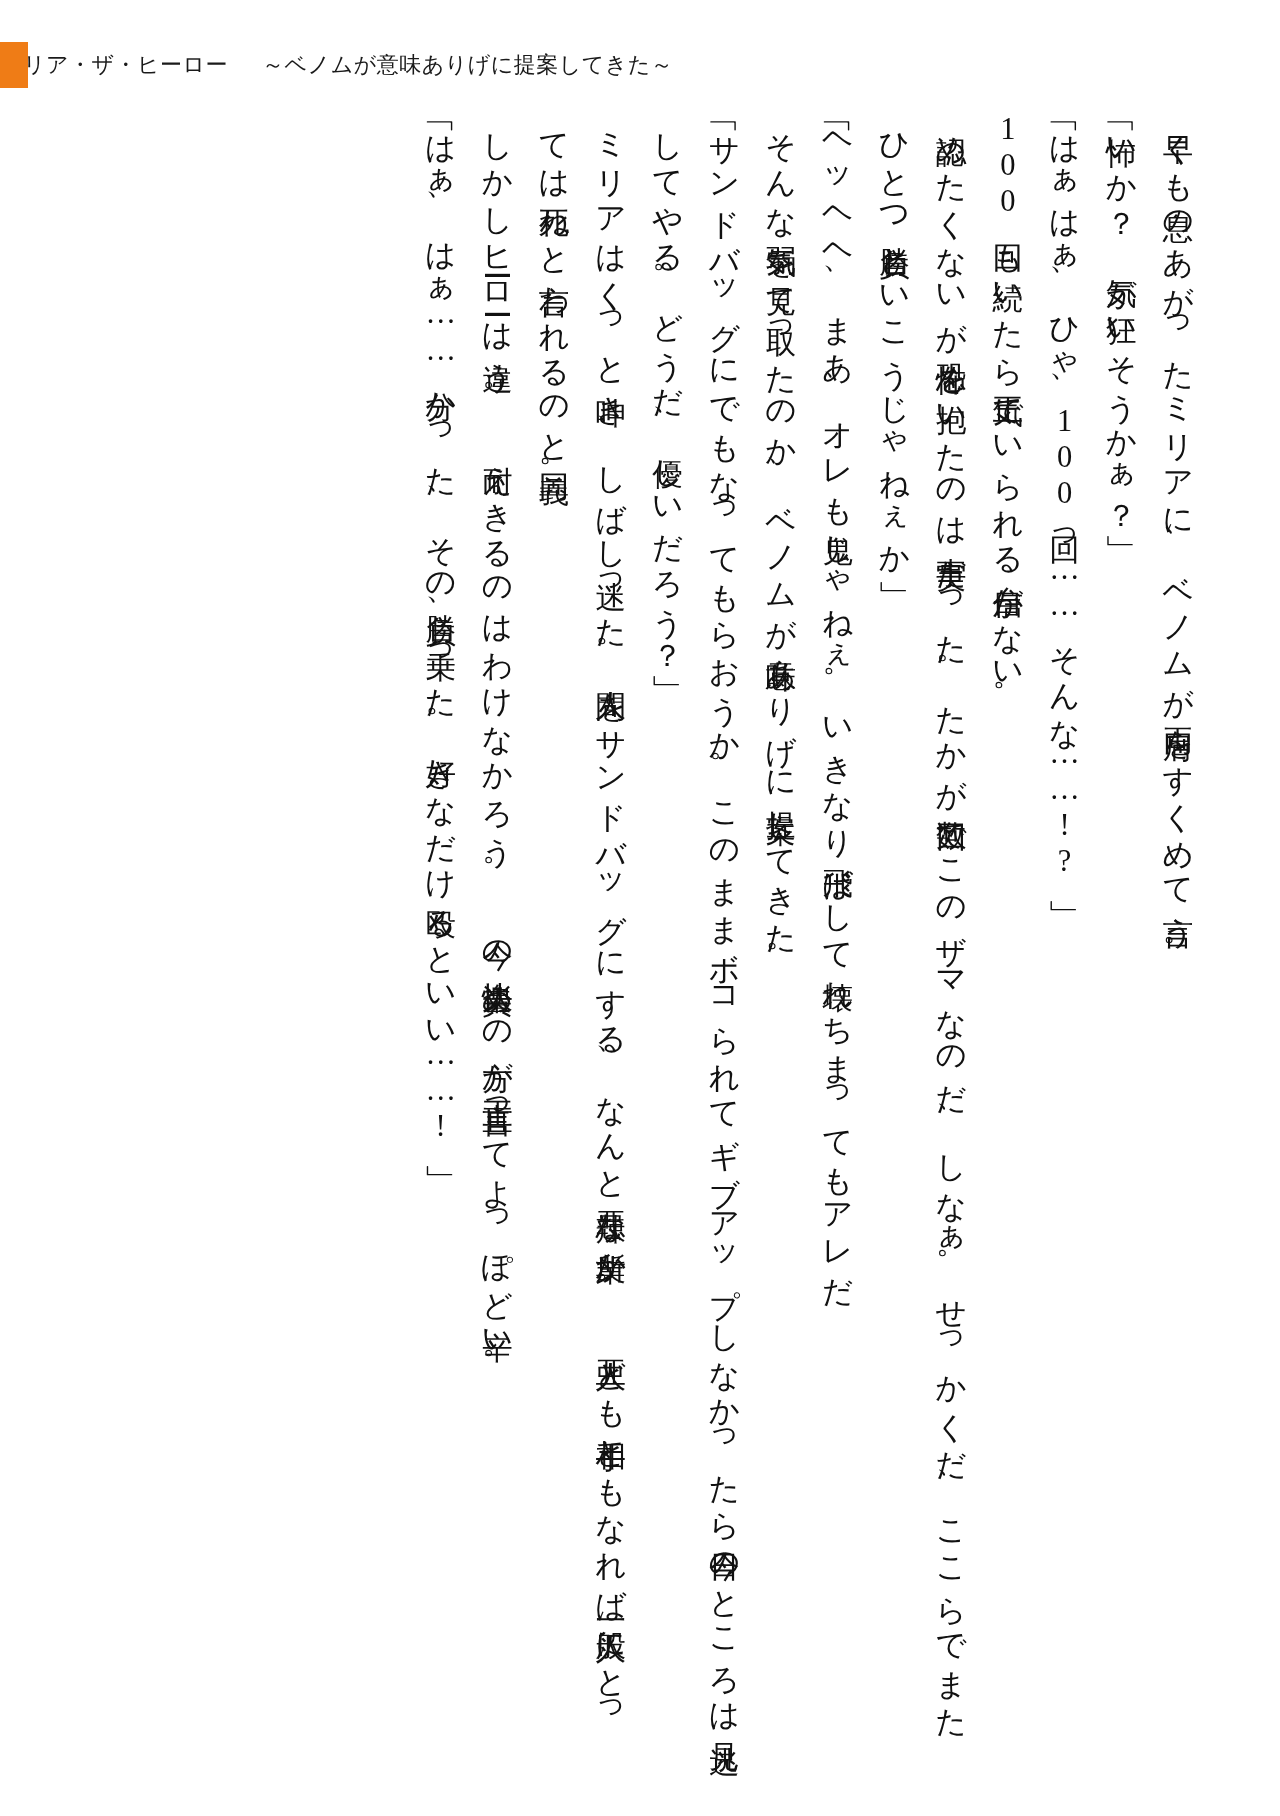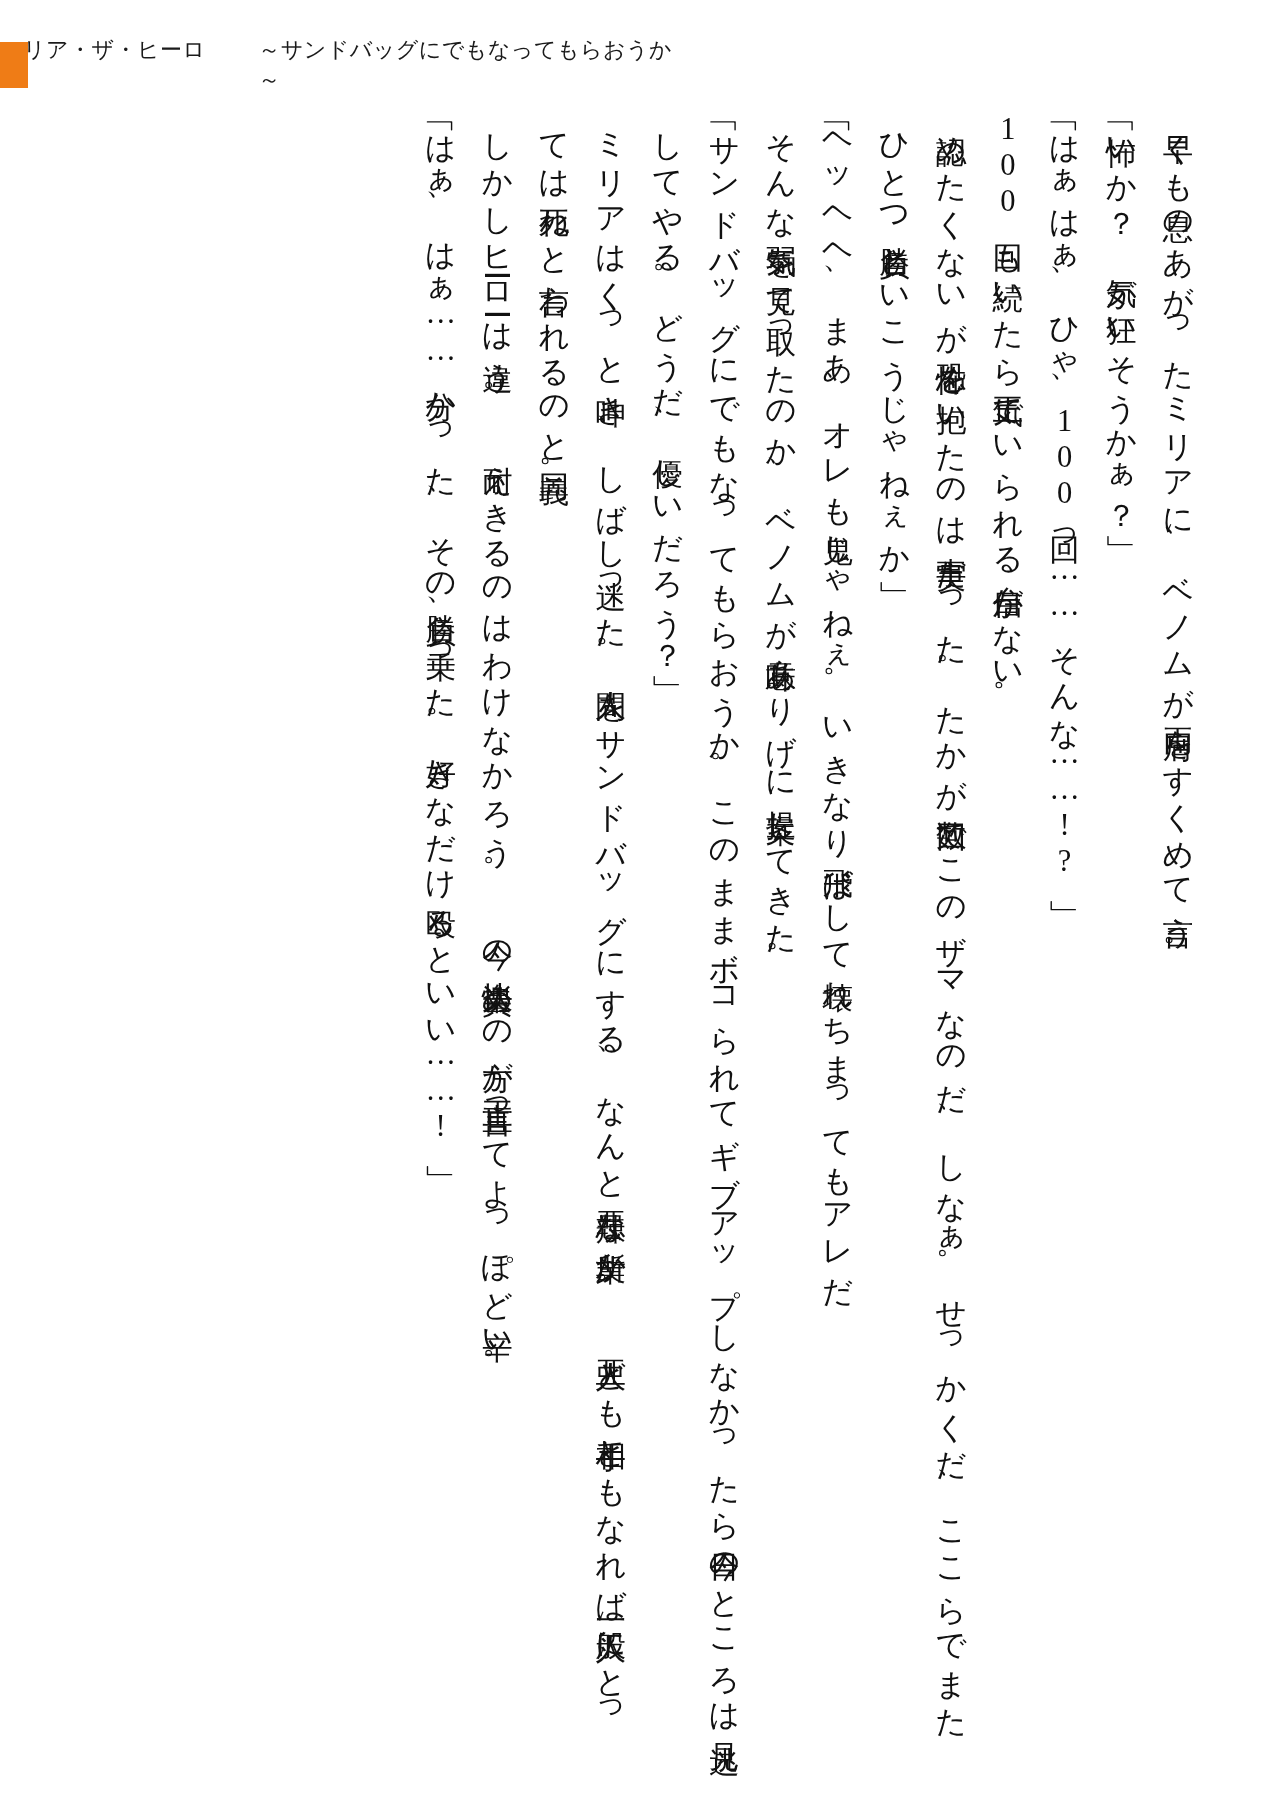--- a/index.html
+++ b/index.html
@@ -74,21 +74,21 @@
     text-indent: 0;
   }
 </style>
 </head>
 <body>
 
 <div id="header-band"></div>
 <div id="header-title">
   <span>ミリア・ザ・ヒーロー</span>
   <span class="title-gap"></span>
-  <span>～サンドバッグにでもなってもらおうか～</span>
+  <span>～ベノムが意味ありげに提案してきた～</span>
 </div>
 <div id="orange-tab"></div>
 
 <div id="body-text">
   <p>早くも息のあがったミリアに、ベノムが両肩をすくめて言う。</p>
   <p>「怖いか？　気が狂いそうかぁ？」</p>
   <p>「はぁはぁ、ひゃ、100回っ……そんな……!?」</p>
   <p>100回も続いたら正気でいられる自信がない。</p>
   <p>認めたくないが恐怖を抱いたのは事実だった。たかが数回でこのザマなのだ、しなぁ。せっかくだ、ここらでまたひとつ勝負といこうじゃねぇか」</p>
   <p>「ヘッヘヘ、まあ、オレも鬼じゃねぇ。いきなり飛ばして壊れちまってもアレだ</p>

